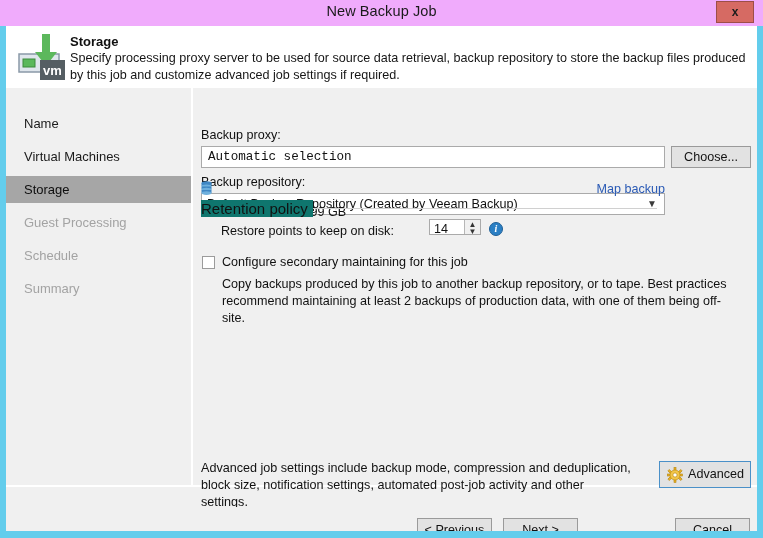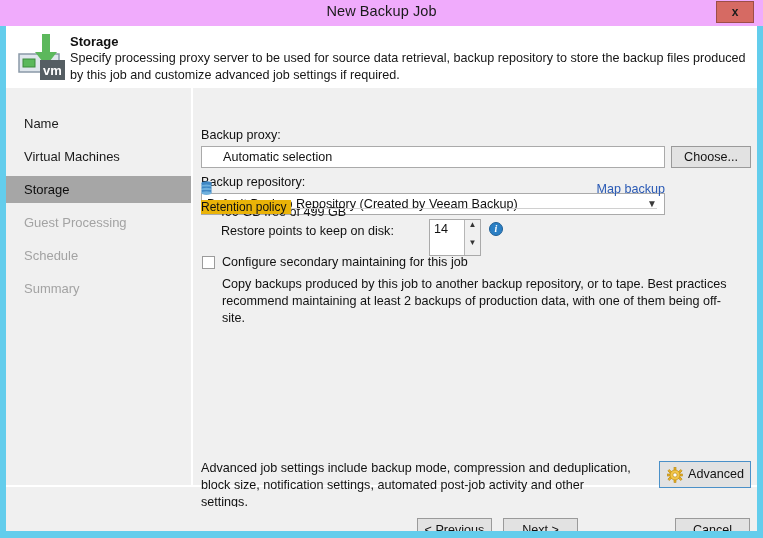--- a/index.html
+++ b/index.html
@@ -141,24 +141,24 @@
     font-size: 12.6px;
     color: #111111;
     white-space: nowrap;
   }
 
   .textbox {
     position: absolute;
     background: #ffffff;
     border: 1px solid #aaaaaa;
     box-sizing: border-box;
-    font-family: Liberation Sans, sans-serif;
-    font-size: 12.6px;
-    color: #111111;
-    padding: 0 21px;
+    font-family: Liberation Mono, monospace;
+    font-size: 12.6px;
+    color: #111111;
+    padding: 0 6px;
     line-height: 20px;
     outline: none;
   }
 
   .btn {
     position: absolute;
     background: #e2e2e2;
     border: 1px solid #9a9a9a;
     box-sizing: border-box;
     font-family: "Liberation Sans", sans-serif;
@@ -214,23 +214,23 @@
     font-size: 12.6px;
     color: #2a5ab5;
     cursor: pointer;
     white-space: nowrap;
   }
 
   
   .group-title {
     position: absolute;
     left: 8px; top: 112px;
-    font-size: 12px;
-    color: #111111;
-    background: #eab308;
+    font-size: 15px;
+    color: #111111;
+    background: #0f766e;
     padding-right: 5px;
     z-index: 2;
   }
   .group-line {
     position: absolute;
     left: 8px; top: 120px;
     width: 456px; height: 1px;
     background: #d0d0d0;
   }
 
@@ -411,21 +411,21 @@
         </svg>
       </div>
       <div class="repo-info" style="left:25px;">499 GB free of 499 GB</div>
       <div class="maplink" style="right:92px;">Map backup</div>
 
       <div class="group-line"></div>
       <div class="group-title">Retention policy</div>
 
       <div class="lbl" style="left:28px; top:136px">Restore points to keep on disk:</div>
 
-      <div class="spinner" style="left:236px; top:131px; width:52px; height:37px;">
+      <div class="spinner" style="left:236px; top:131px; width:52px; height:16px;">
         <span class="val">14</span>
         <span class="arrows">
           <span>▲</span>
           <span>▼</span>
         </span>
       </div>
 
       <div class="info-icon" style="left:296px; top:134px;">i</div>
 
       <div class="checkbox" style="left:9px; top:168px;"></div>

